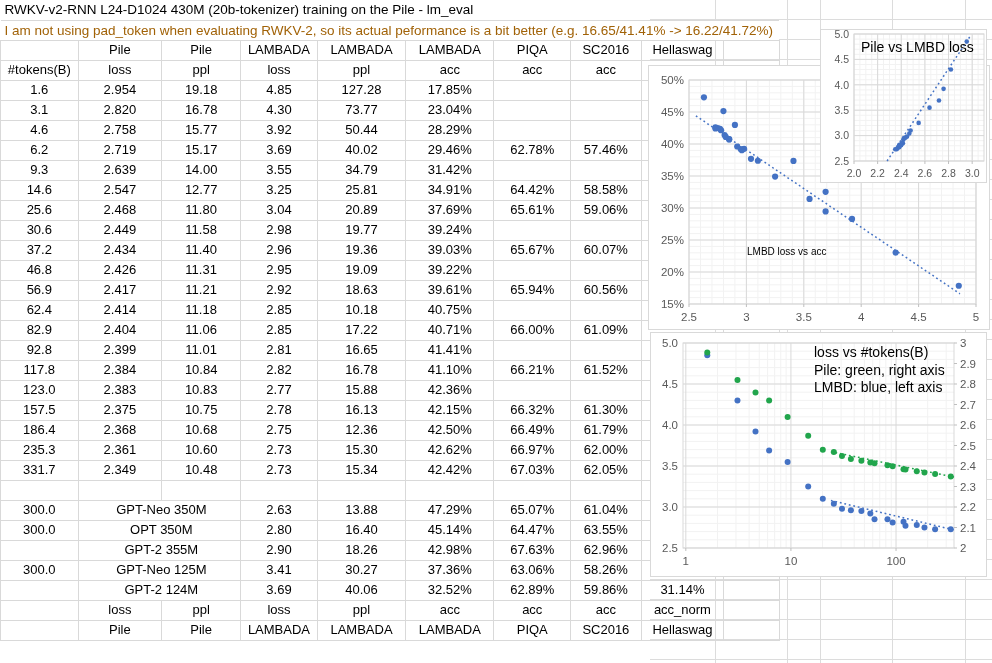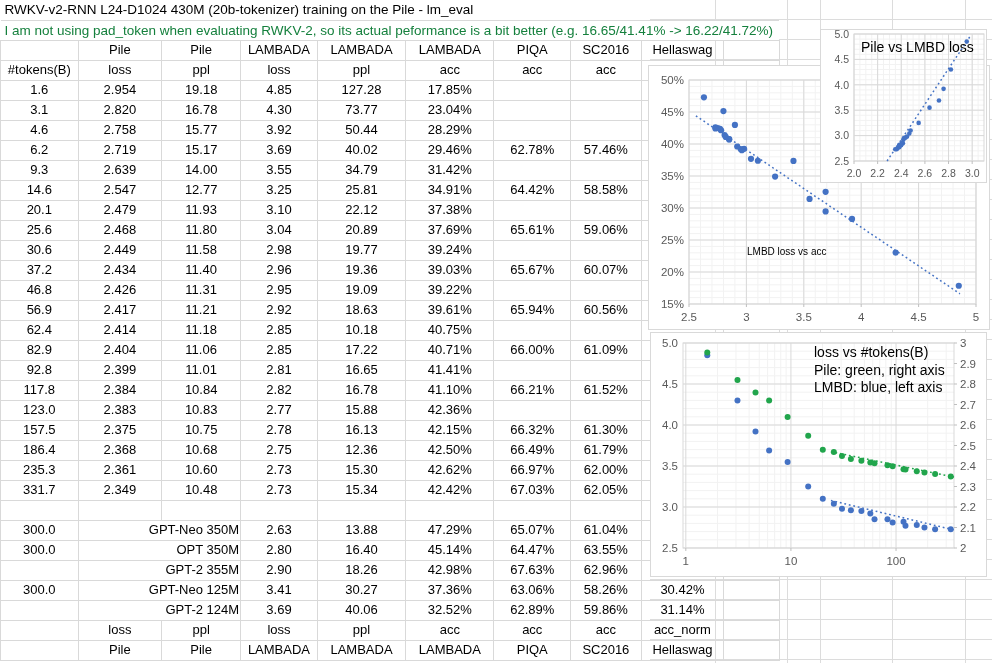--- a/index.html
+++ b/index.html
@@ -10,23 +10,23 @@
   .rgrid{position:absolute;left:650px;top:0;width:342px;height:663px;z-index:0;}
   .rgrid .hl{position:absolute;left:0;width:100%;height:1px;background:#dcdcdc;}
   .rgrid .vl{position:absolute;top:0;width:1px;height:100%;background:#dcdcdc;}
 
   
   .tbl{position:absolute;left:0;top:0;border-collapse:collapse;table-layout:fixed;z-index:1;}
   .tbl td{border:1px solid #d9d9d9;height:20px;box-sizing:border-box;padding:0 1px;
           font-size:13px;line-height:18px;text-align:center;white-space:nowrap;
           overflow:visible;color:#000;}
   .tbl td.free{border-left:none;border-right:none;border-top:none;text-align:left;padding:0;}
-  .tbl td.name-cell{text-align:right;padding-left:5px;}
+  .tbl td.name-cell{text-align:center;padding-left:5px;}
   .title-span{display:inline-block;background:#fff;font-size:13.5px;padding:1px 6px 0 4px;}
-  .sub-span{color:#15803d;}
+  .sub-span{color:#a16207;}
 
   
   .chart{position:absolute;background:#fff;border:1px solid #d9d9d9;box-sizing:border-box;z-index:2;}
   #chart-pile{z-index:3;}
   .chart svg{position:absolute;left:0;top:0;}
   .chart svg text{font-family:"Liberation Sans",sans-serif;fill:#595959;}
   .c-title{position:absolute;color:#000;white-space:nowrap;z-index:4;}
   .t-pile{left:40px;top:9px;font-size:14px;}
   .t-acc{left:98px;top:180px;font-size:10px;}
   .legend{position:absolute;left:163px;top:11px;font-size:14px;line-height:17.5px;color:#000;white-space:nowrap;z-index:4;}
@@ -186,32 +186,20 @@
           <td>12.77</td>
           <td>3.25</td>
           <td>25.81</td>
           <td>34.91%</td>
           <td>64.42%</td>
           <td>58.58%</td>
           <td></td>
           <td></td>
         </tr>
         <tr>
-          <td>20.1</td>
-          <td>2.479</td>
-          <td>11.93</td>
-          <td>3.10</td>
-          <td>22.12</td>
-          <td>37.38%</td>
-          <td></td>
-          <td></td>
-          <td></td>
-          <td></td>
-        </tr>
-        <tr>
           <td>25.6</td>
           <td>2.468</td>
           <td>11.80</td>
           <td>3.04</td>
           <td>20.89</td>
           <td>37.69%</td>
           <td>65.61%</td>
           <td>59.06%</td>
           <td></td>
           <td></td>

